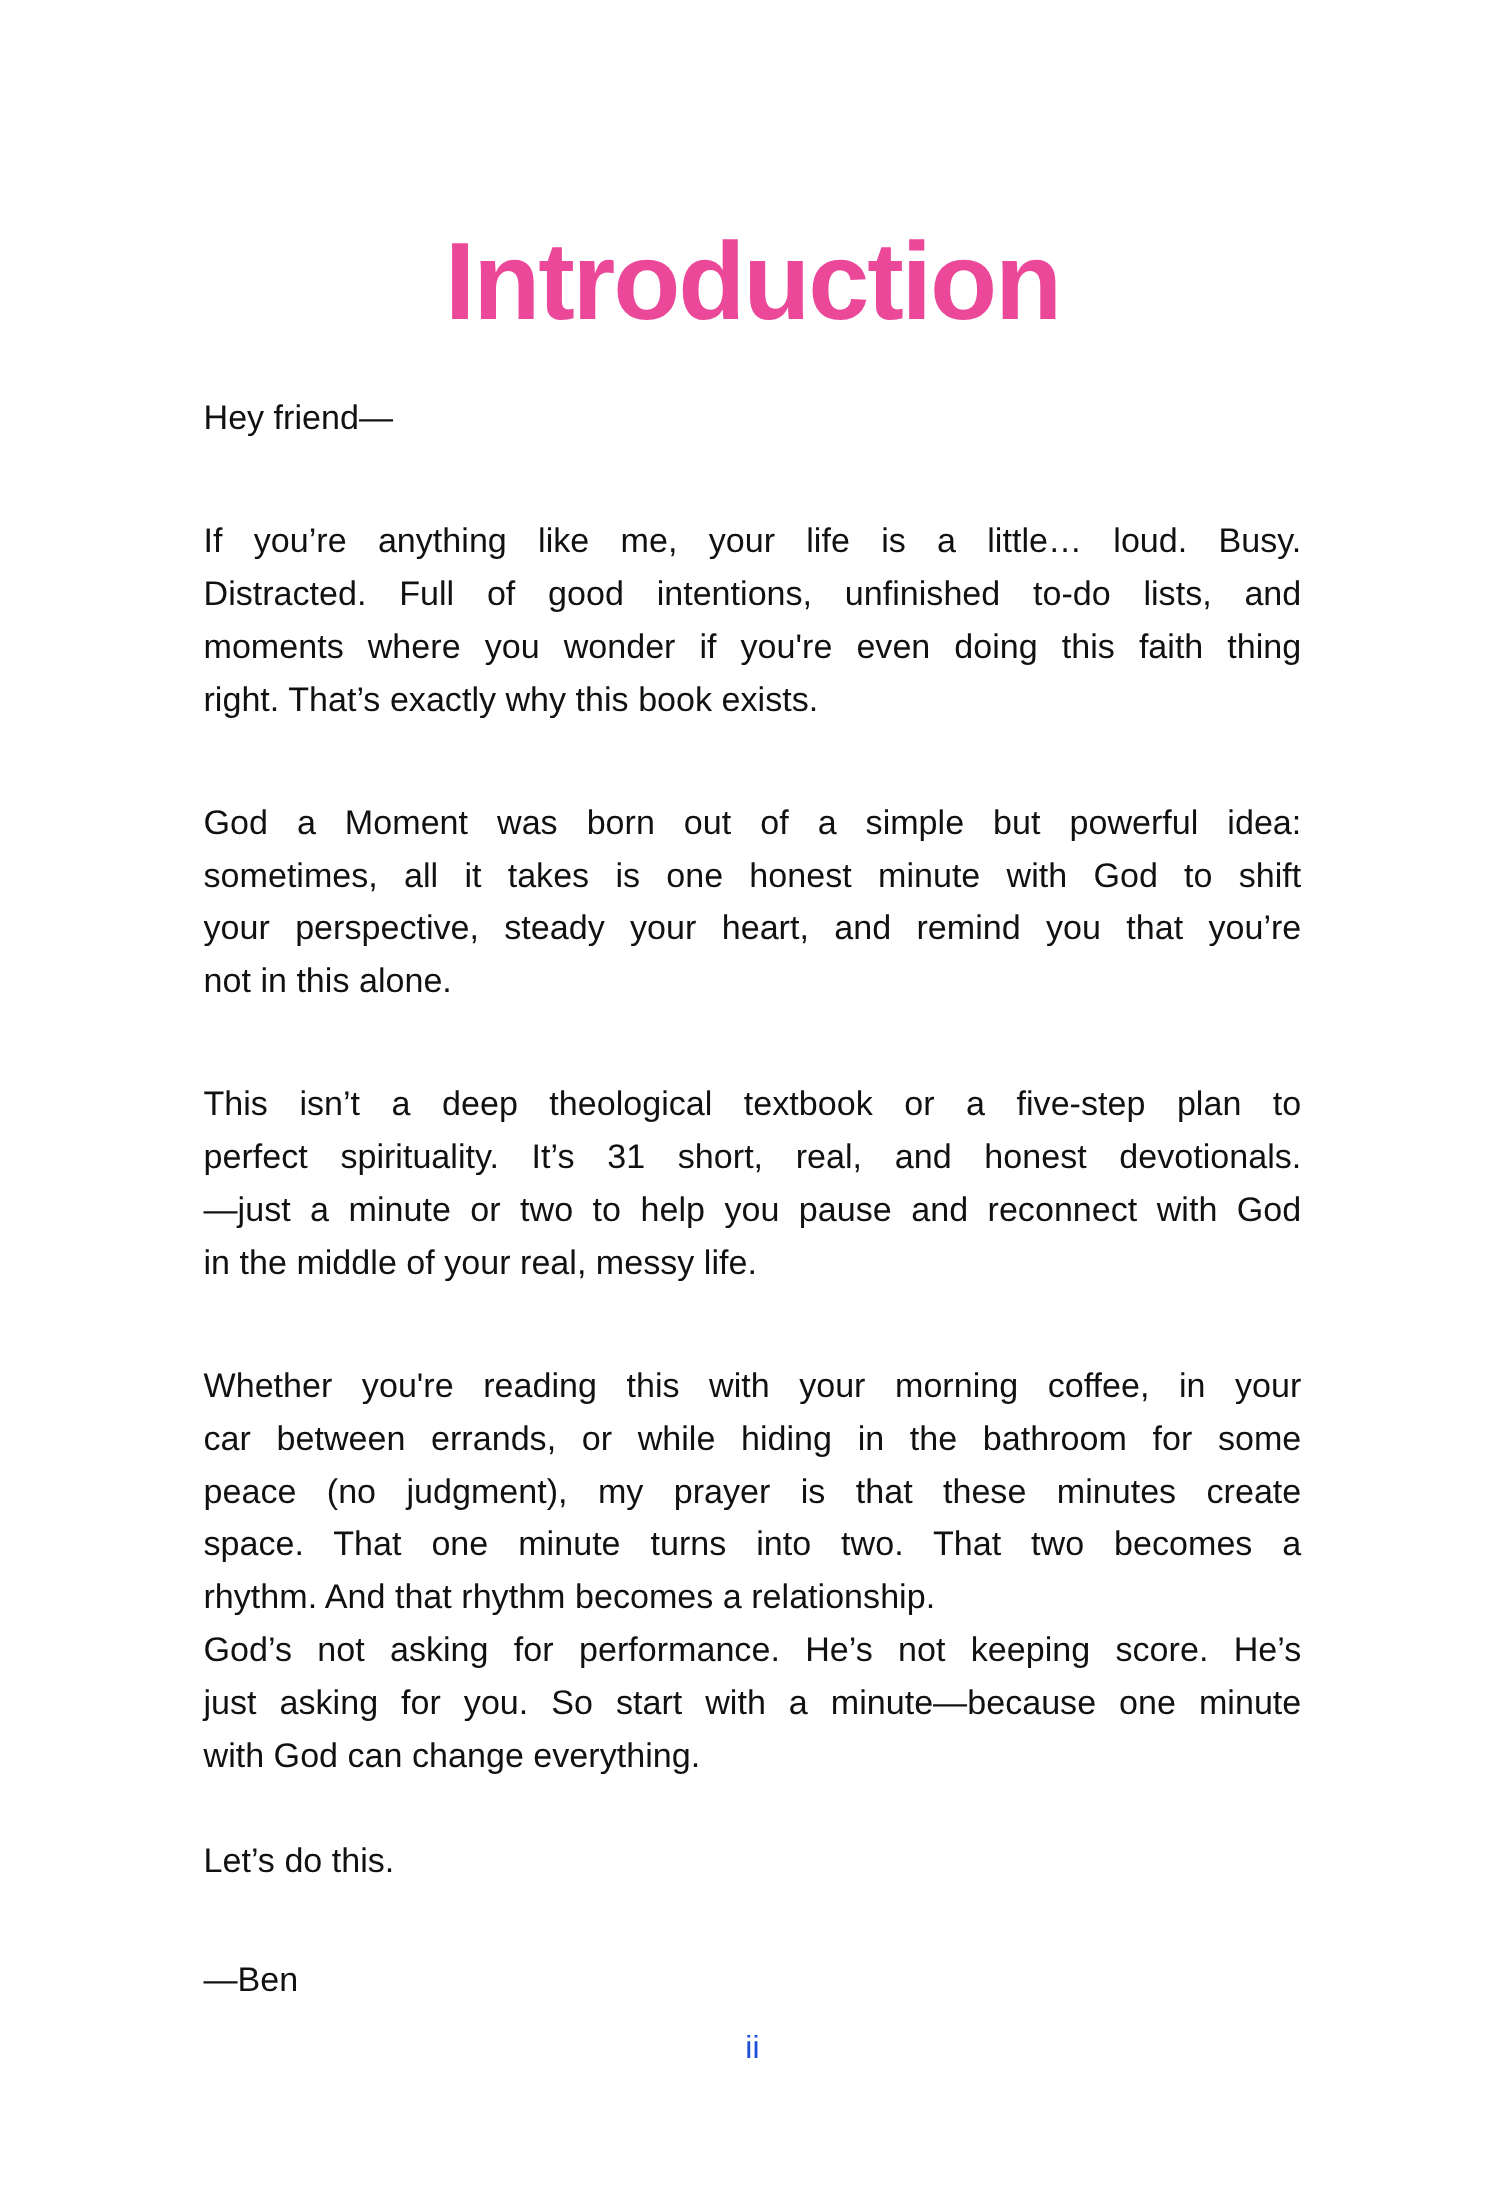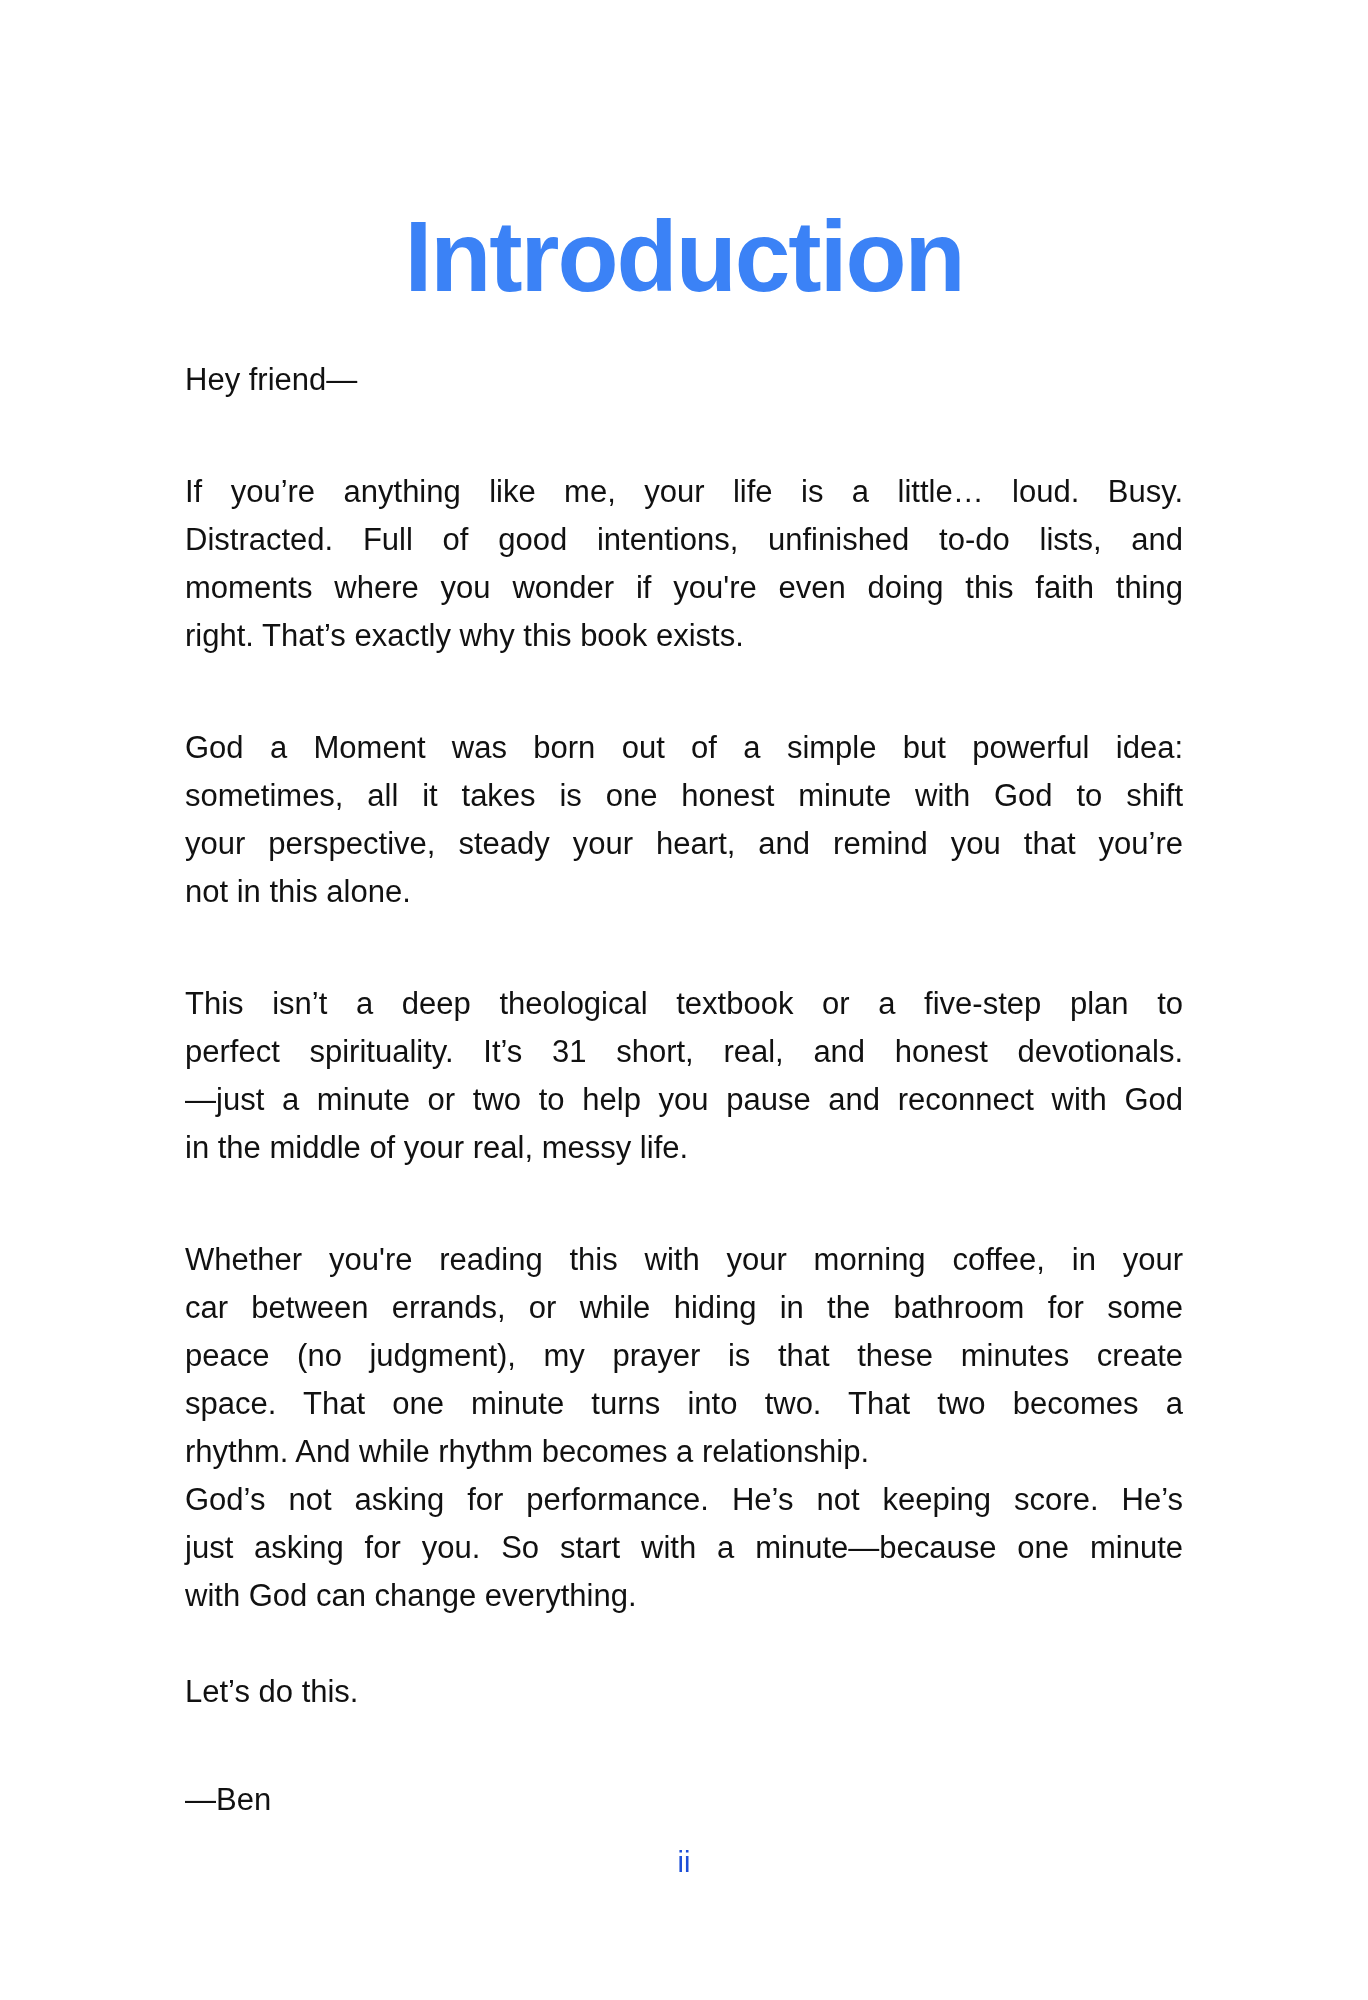--- a/index.html
+++ b/index.html
@@ -17,21 +17,21 @@
     height: 2000px;
     padding: 0 185px;
   }
   .chapter-title {
     margin: 200px 0 0 0;
     font-size: 100px;
     line-height: 112px;
     font-weight: 800;
     letter-spacing: -2px;
     text-align: center;
-    color: #3b82f6;
+    color: #ec4899;
   }
   .bodyline {
     font-size: 31px;
     line-height: 48px;
     text-align: justify;
     text-align-last: justify;
     white-space: normal;
   }
   .bodyline.last { text-align-last: left; }
   .single { text-align: left; text-align-last: left; }
@@ -76,21 +76,21 @@
     <div class="bodyline">perfect spirituality. It’s 31 short, real, and honest devotionals.</div>
     <div class="bodyline">—just a minute or two to help you pause and reconnect with God</div>
     <div class="bodyline last">in the middle of your real, messy life.</div>
   </div>
 
   <div class="para">
     <div class="bodyline">Whether you're reading this with your morning coffee, in your</div>
     <div class="bodyline">car between errands, or while hiding in the bathroom for some</div>
     <div class="bodyline">peace (no judgment), my prayer is that these minutes create</div>
     <div class="bodyline">space. That one minute turns into two. That two becomes a</div>
-    <div class="bodyline last">rhythm. And while rhythm becomes a relationship.</div>
+    <div class="bodyline last">rhythm. And that rhythm becomes a relationship.</div>
   </div>
 
   <div class="para tight">
     <div class="bodyline">God’s not asking for performance. He’s not keeping score. He’s</div>
     <div class="bodyline">just asking for you. So start with a minute—because one minute</div>
     <div class="bodyline last">with God can change everything.</div>
   </div>
 
   <div class="bodyline single closing">Let’s do this.</div>
 

